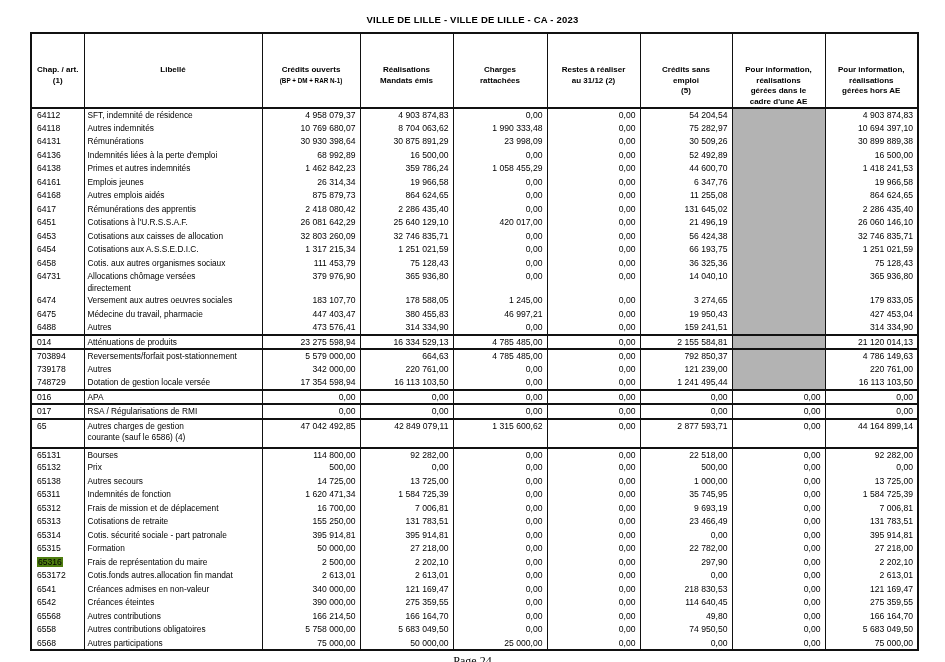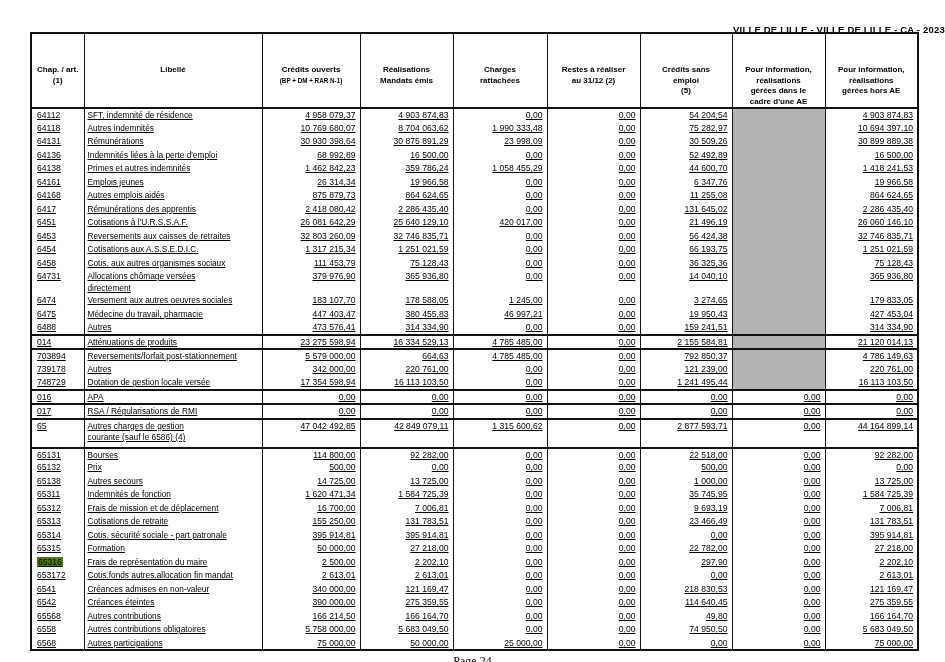--- a/index.html
+++ b/index.html
@@ -7,22 +7,22 @@
     position: relative;
     width: 945px;
     height: 662px;
     background: #ffffff;
     overflow: hidden;
     font-family: "Liberation Sans", sans-serif;
     color: #000;
   }
   .doc-title {
     position: absolute;
-    top: 24px; left: 0; width: 100%;
-    text-align: right;
+    top: 14px; left: 0; width: 100%;
+    text-align: center;
     font-size: 9.5px;
     font-weight: bold;
     letter-spacing: 0.2px;
   }
   table.budget {
     position: absolute;
     left: 30px; top: 32px;
     width: 887px;
     border-collapse: collapse;
     table-layout: fixed;
@@ -44,21 +44,21 @@
   tbody.group { border-top: 2px solid #111; }
   tbody td {
     border-left: 1px solid #111;
     border-right: 1px solid #111;
     padding: 1px 3px 0 3px;
     font-size: 8.4px;
     line-height: 11.5px;
     vertical-align: top;
     overflow: hidden;
   }
-  tbody tr { height: 13.5px; text-decoration: underline; }
+  tbody tr { height: 13.5px; }
   td.code { padding-left: 5px; font-size: 8.6px; }
   td.label { white-space: pre-line; font-size: 8.3px; }
   td.num { text-align: right; padding-right: 4px; font-size: 8.6px; }
   td .hl { padding: 0 1px; }
   .page-footer {
     position: absolute;
     top: 654px; left: 0; width: 945px;
     text-align: center;
     font-family: "Liberation Serif", serif;
     font-size: 12px;
@@ -222,21 +222,21 @@
           <td class="num">26 081 642,29</td>
           <td class="num">25 640 129,10</td>
           <td class="num">420 017,00</td>
           <td class="num">0,00</td>
           <td class="num">21 496,19</td>
           <td class="num" style="background: rgb(179, 179, 179);"></td>
           <td class="num">26 060 146,10</td>
         </tr>
         <tr>
           <td class="code"><span>6453</span></td>
-          <td class="label">Reversements aux caisses de retraites</td>
+          <td class="label">Cotisations aux caisses de allocation</td>
           <td class="num">32 803 260,09</td>
           <td class="num">32 746 835,71</td>
           <td class="num">0,00</td>
           <td class="num">0,00</td>
           <td class="num">56 424,38</td>
           <td class="num" style="background: rgb(179, 179, 179);"></td>
           <td class="num">32 746 835,71</td>
         </tr>
         <tr>
           <td class="code"><span>6454</span></td>

